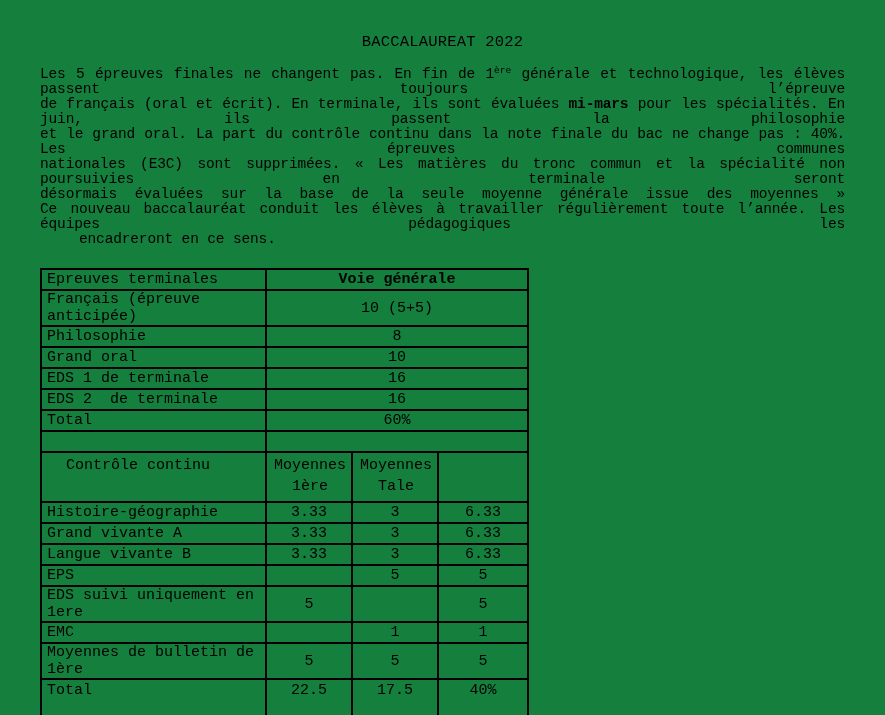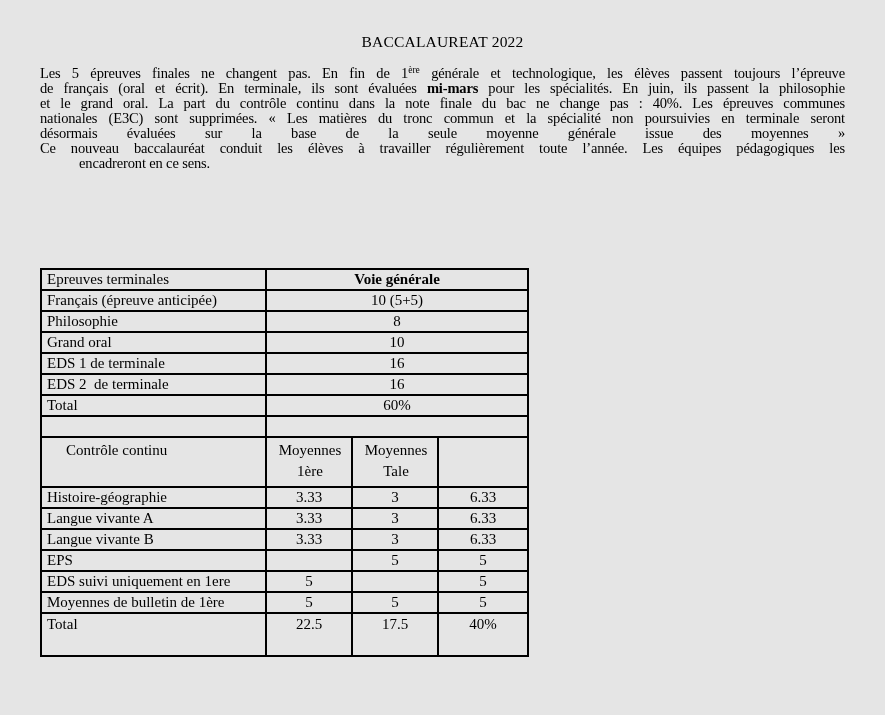--- a/index.html
+++ b/index.html
@@ -4,23 +4,23 @@
 <style>
   html, body {
     margin: 0;
     padding: 0;
     background: #ffffff;
   }
   .page {
     position: relative;
     width: 885px;
     height: 715px;
-    background: #e5e5e5;
+    background: #15803d;
     color: #000000;
-    font-family: Liberation Serif, serif;
+    font-family: Liberation Mono, monospace;
     overflow: hidden;
   }
   .doc-title {
     margin-top: 33px;
     text-align: center;
     font-size: 15.5px;
     letter-spacing: 0.2px;
   }
   .para {
     margin: 12px 40px 0 40px;
@@ -149,21 +149,21 @@
         <td class="cell-value">Moyennes Tale</td>
         <td class="cell-value"></td>
       </tr>
       <tr class="r">
         <td class="cell-label">Histoire-géographie</td>
         <td class="cell-value">3.33</td>
         <td class="cell-value">3</td>
         <td class="cell-value">6.33</td>
       </tr>
       <tr class="r">
-        <td class="cell-label">Langue vivante A</td>
+        <td class="cell-label">Grand vivante A</td>
         <td class="cell-value">3.33</td>
         <td class="cell-value">3</td>
         <td class="cell-value">6.33</td>
       </tr>
       <tr class="r">
         <td class="cell-label">Langue vivante B</td>
         <td class="cell-value">3.33</td>
         <td class="cell-value">3</td>
         <td class="cell-value">6.33</td>
       </tr>
@@ -171,20 +171,26 @@
         <td class="cell-label">EPS</td>
         <td class="cell-value"></td>
         <td class="cell-value">5</td>
         <td class="cell-value">5</td>
       </tr>
       <tr class="r">
         <td class="cell-label">EDS suivi uniquement en 1ere</td>
         <td class="cell-value">5</td>
         <td class="cell-value"></td>
         <td class="cell-value">5</td>
+      </tr>
+      <tr class="r">
+        <td class="cell-label">EMC</td>
+        <td class="cell-value"></td>
+        <td class="cell-value">1</td>
+        <td class="cell-value">1</td>
       </tr>
       <tr class="r">
         <td class="cell-label">Moyennes de bulletin de 1ère</td>
         <td class="cell-value">5</td>
         <td class="cell-value">5</td>
         <td class="cell-value">5</td>
       </tr>
       <tr class="tall-row">
         <td class="cell-label">Total</td>
         <td class="cell-value">22.5</td>

